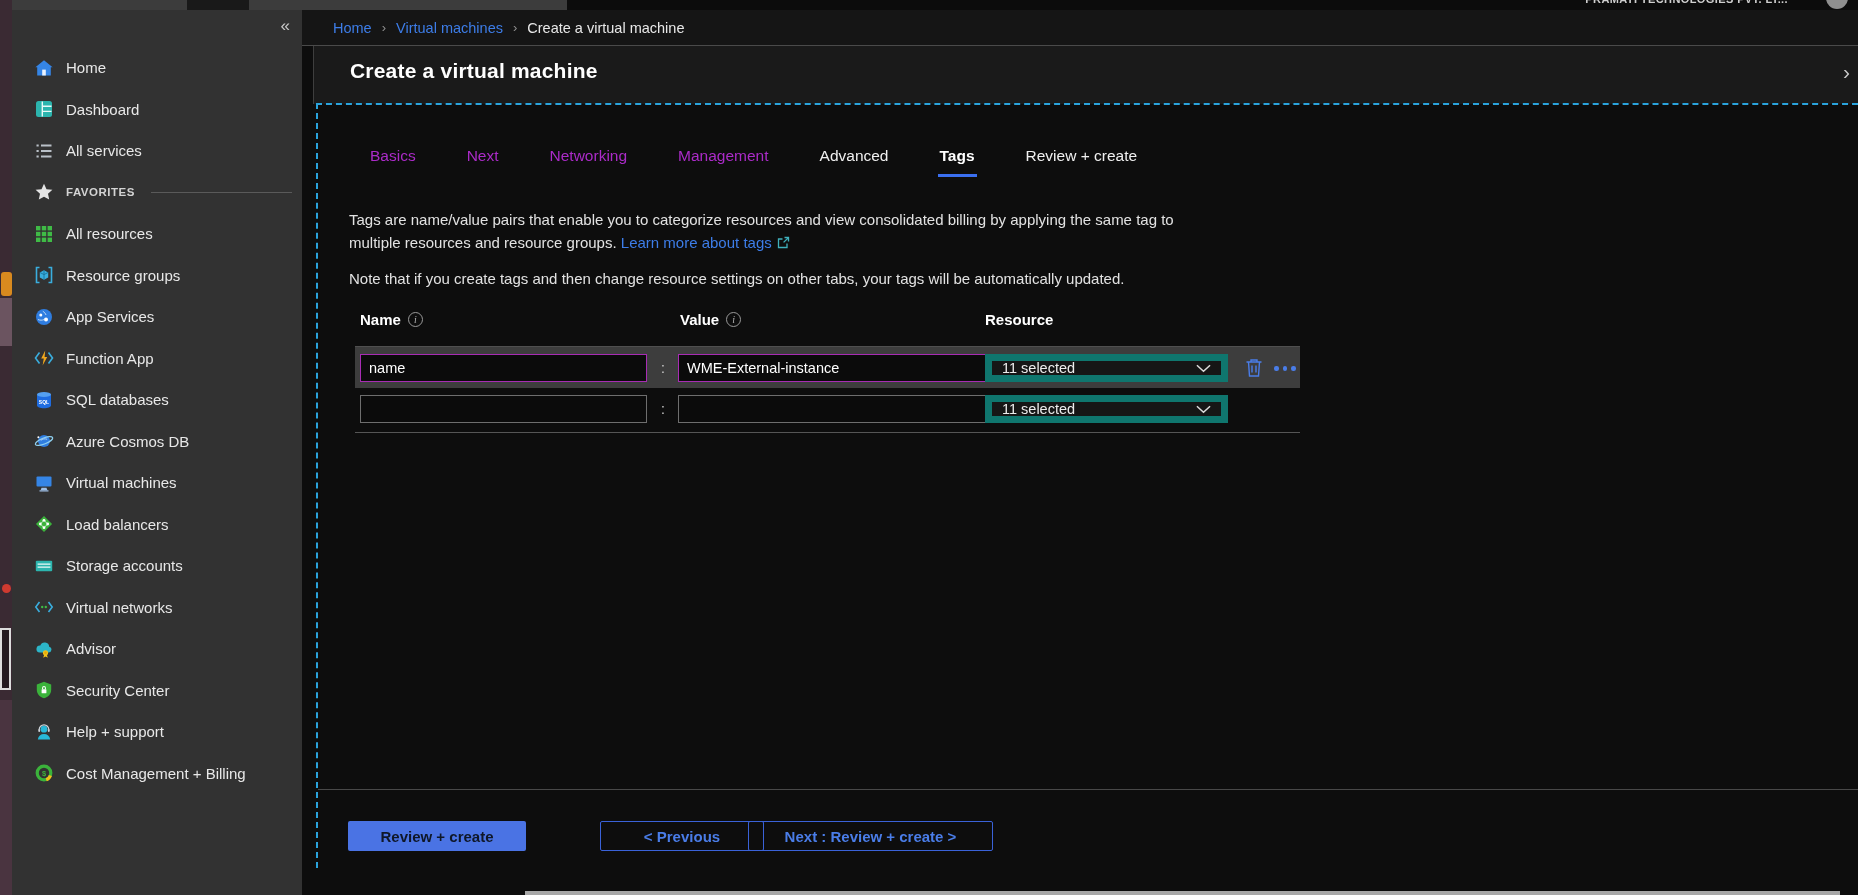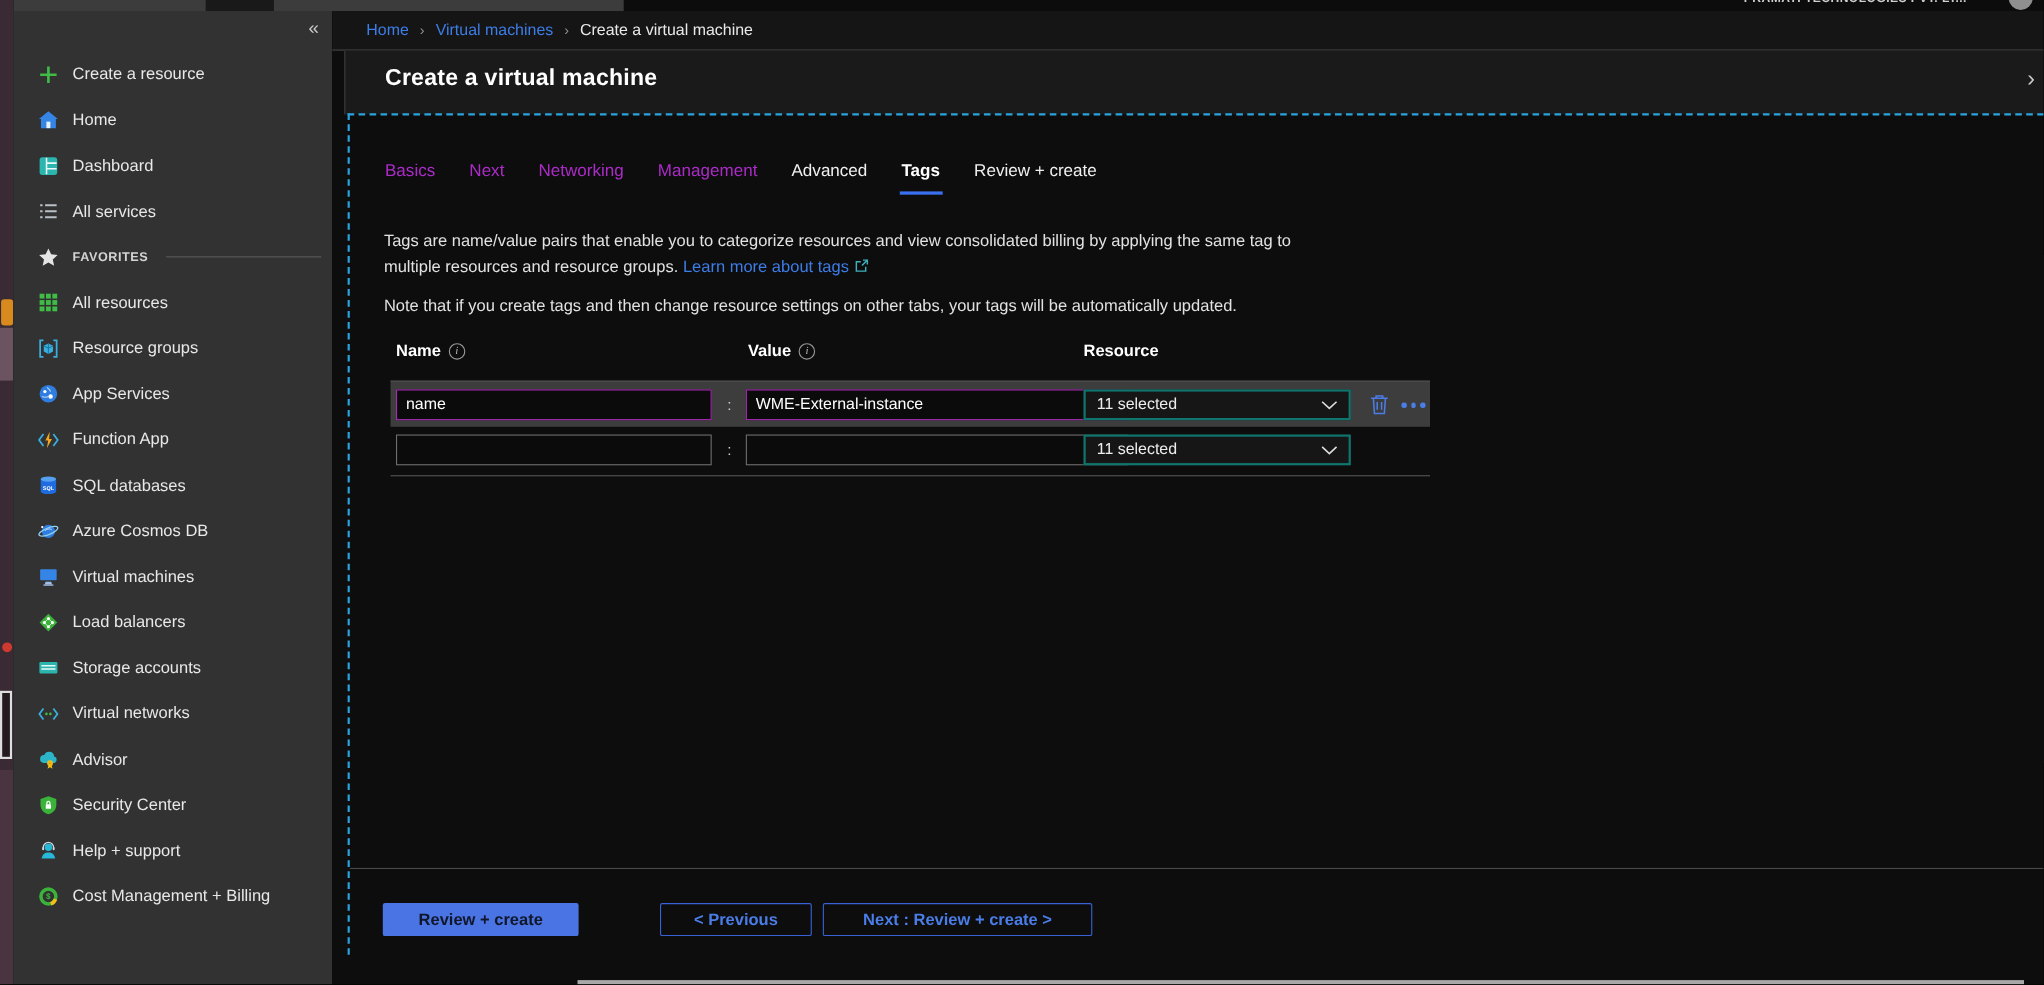--- a/index.html
+++ b/index.html
@@ -43,21 +43,21 @@
   .page-title { position:absolute; left:36px; top:13px; font-size:21px; font-weight:700; color:#ffffff; letter-spacing:.2px; }
   .panel-chevron { position:absolute; right:8px; top:14px; color:#c8c8c8; font-size:21px; cursor:pointer; font-weight:400; }
 
   .dashed-top { position:absolute; left:14px; top:93px; right:0; height:0; border-top:2px dashed #2aa3dc; }
   .dashed-left { position:absolute; left:14px; top:93px; width:0; height:765px; border-left:2px dashed #2aa3dc; }
 
   .main { position:absolute; left:16px; top:95px; right:0; bottom:0; }
 
   
   .tabs { position:absolute; left:30px; top:42px; display:flex; gap:27px; font-size:15.5px; }
-  .tab { padding:0 2px 9px 2px; cursor:pointer; }
+  .tab { padding:0 2px 9px 2px; cursor:pointer;margin-left:20px; }
   .tab.visited { color:#ab2bc8; }
   .tab.default { color:#f0f0f0; }
   .tab.active { color:#ffffff; font-weight:700; border-bottom:3px solid #3a6ff0; }
 
   
   .desc { position:absolute; left:31px; top:103px; font-size:15px; color:#e2e2e2; line-height:23px; }
   .learn-link { color:#3d7de8; cursor:pointer; }
   .ext-icon { display:inline-block; margin-left:5px; vertical-align:-1px; }
   .note { position:absolute; left:31px; top:165px; font-size:15px; color:#e2e2e2; }
 
@@ -71,32 +71,32 @@
   .row-0 { top:241px; height:42px; background:#3d3d3d; border-top:1px solid #4f4f4f; }
   .row-1 { top:283px; height:44px; }
   .table-bottom-line { position:absolute; left:37px; top:327px; width:945px; height:1px; background:#555555; }
 
   .tag-input { position:absolute; top:7px; height:28px; background:#0b0b0b; color:#ffffff; font-size:14.5px; padding:0 8px; outline:none; font-family:"Liberation Sans", sans-serif; }
   .tag-input.in-name  { left:5px;  width:287px; }
   .tag-input.in-value { left:323px; width:348px; }
   .row-0 .tag-input { border:1px solid #a82cb4; }
   .row-1 .tag-input { border:1px solid #6e6e6e; }
   .colon { position:absolute; left:300px; top:7px; width:16px; height:28px; line-height:28px; text-align:center; color:#cfcfcf; font-size:14px; }
-  .dropdown { position:absolute; left:630px; top:7px; width:243px; height:28px; background:#161616; border:2px solid #0f766e; display:flex; align-items:center; padding:0 10px; color:#ededed; font-size:14.5px; cursor:pointer; }
+  .dropdown { position:absolute; left:630px; top:7px; width:243px; height:28px; background:#161616; border:7px solid #0f766e; display:flex; align-items:center; padding:0 10px; color:#ededed; font-size:14.5px; cursor:pointer; }
   .dd-chevron { margin-left:auto; display:flex; }
   .trash-btn { position:absolute; left:890px; top:10px; width:20px; height:22px; cursor:pointer; }
   .dots-btn { position:absolute; left:919px; top:19px; display:flex; gap:4px; cursor:pointer; }
   .dots-btn i { width:4.5px; height:4.5px; border-radius:50%; background:#4a7de8; }
 
   
   .footer-rule { position:absolute; left:0; top:684px; right:0; height:1px; background:#484848; }
   .btn { position:absolute; top:716px; height:30px; display:flex; align-items:center; justify-content:center; font-size:15px; border-radius:2px; cursor:pointer; white-space:nowrap; font-family:"Liberation Sans", sans-serif; }
   .btn-primary { left:30px; width:178px; background:#4a73e4; color:#0f1728; font-weight:700; border:none; }
   .btn-outline { background:transparent; border:1px solid #3a62d8; color:#4a7de8; font-weight:600; }
-  .btn-previous { left:282px; width:138px; }
+  .btn-previous { left:282px; width:164px; }
   .btn-next { left:430px; width:245px; }
 
   .taskbar-sliver { left:525px; top:891px; width:1315px; height:4px; background:#a8a8a8; }
 </style>
 </head>
 <body>
 
 <div class="screen">
 
   <div class="abs dock-strip">
@@ -110,28 +110,20 @@
   <div class="abs top-strip">
     <div class="top-strip-gray"></div>
     <div class="top-strip-tab"></div>
     <span class="tenant-text">PRAMATI TECHNOLOGIES PVT. LT...</span>
     <div class="top-avatar"></div>
   </div>
 
   <div class="abs sidebar">
     <div class="collapse-btn">«</div>
     <div class="nav-list" id="nav-list">
-        <div class="nav-item">
-          <span class="nav-icon">
-            <svg width="20" height="20" viewBox="0 0 20 20">
-              <path d="M10 2.5v15M2.5 10h15" stroke="#3fbb46" stroke-width="2.4"></path>
-            </svg>
-          </span>
-          <span>Create a resource</span>
-        </div>
         <div class="nav-item">
           <span class="nav-icon">
             <svg width="20" height="20" viewBox="0 0 20 20">
               <path d="M10 2.2L18.6 9.2h-1.8v8.3H3.2V9.2H1.4z" fill="#3585e6"></path>
               <rect x="8.2" y="11.6" width="3.6" height="5.9" fill="#eaf3ff"></rect>
             </svg>
           </span>
           <span>Home</span>
         </div>
         <div class="nav-item">

